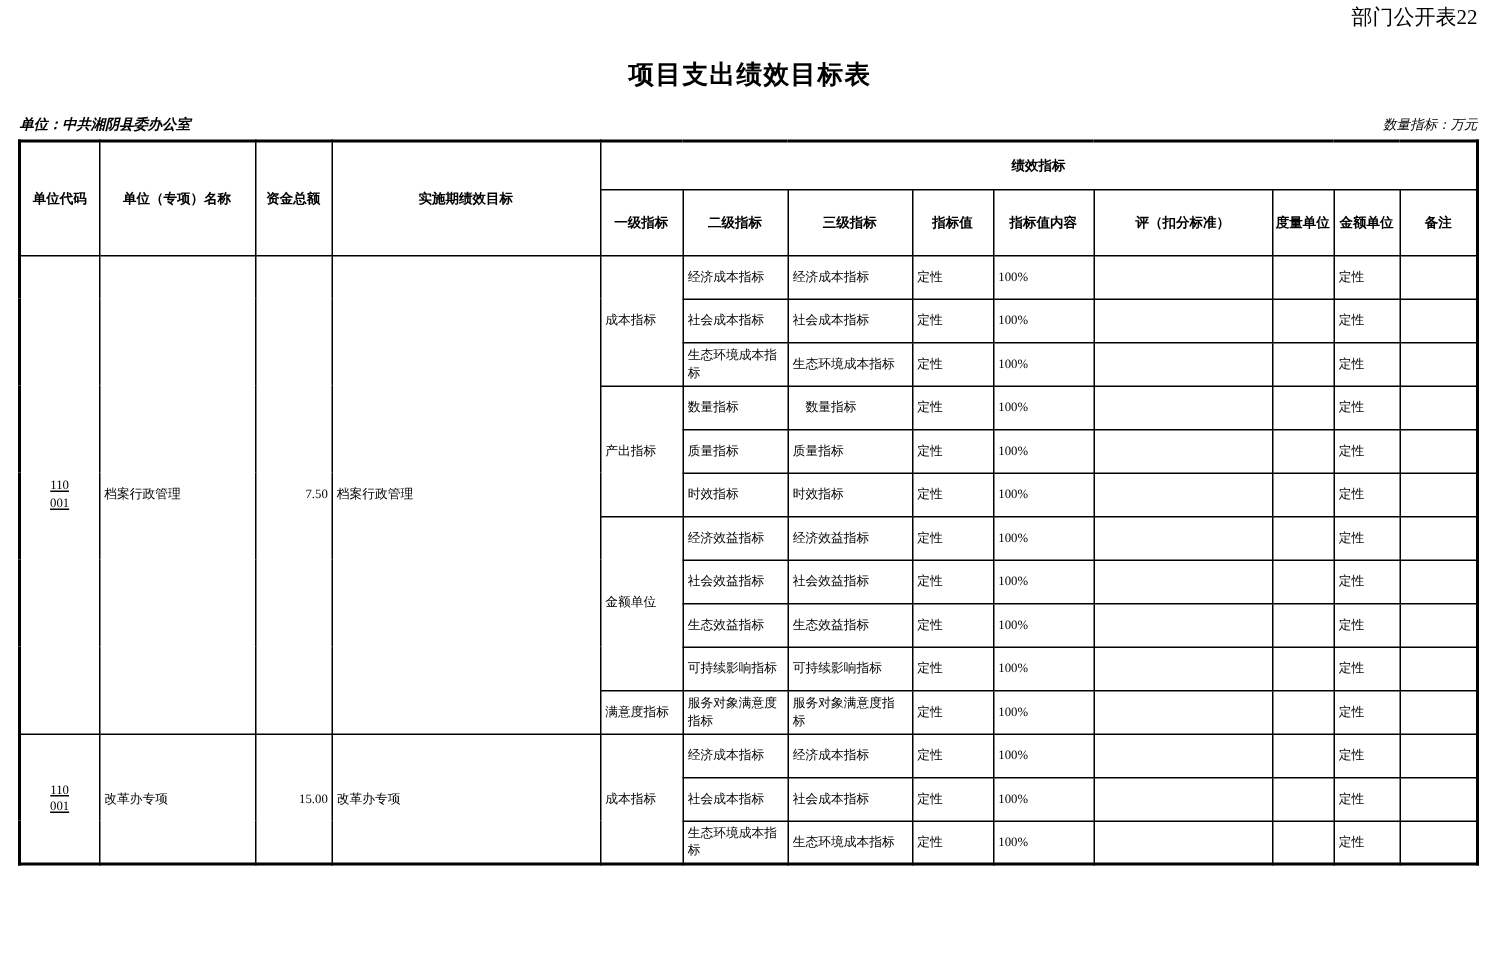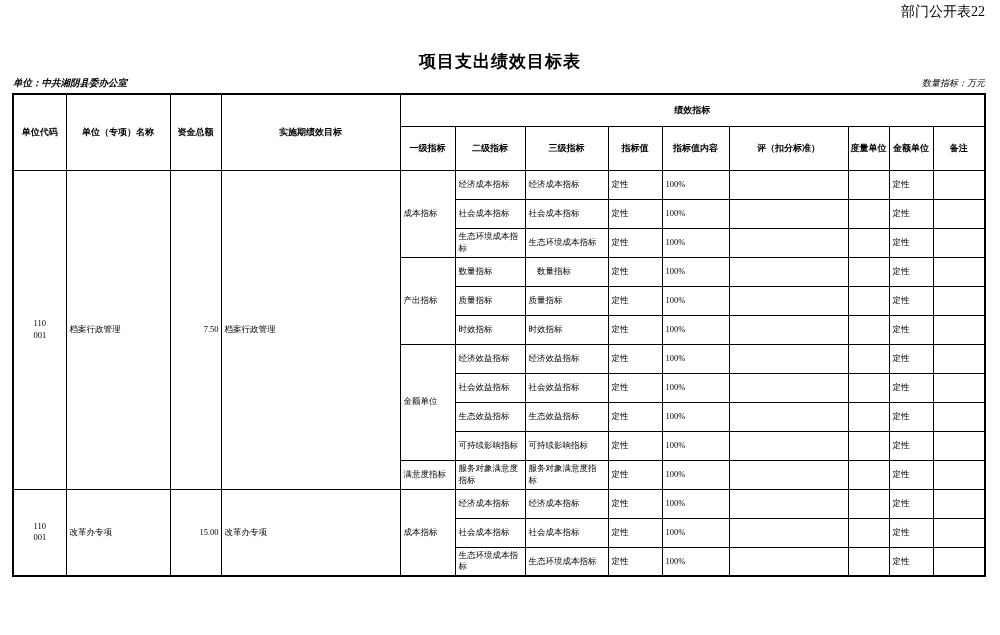--- a/index.html
+++ b/index.html
@@ -20,21 +20,20 @@
   }
   .title {
     position: absolute;
     top: 38px;
     left: 0;
     width: 1000px;
     text-align: center;
     font-size: 17px;
     font-weight: bold;
     letter-spacing: 1px;
-    margin-top: 12px;
   }
   .meta-row {
     position: absolute;
     top: 77px;
     left: 13px;
     right: 15px;
     display: flex;
     justify-content: space-between;
     align-items: flex-end;
     font-style: italic;
@@ -64,21 +63,21 @@
   }
   .perf td {
     font-size: 8.5px;
     font-weight: normal;
     text-align: left;
     padding: 1px 3px;
   }
   .perf thead tr.h1 { height: 32px; }
   .perf thead tr.h2 { height: 44px; }
   .perf tbody tr { height: 29px; }
-  .perf td.center { text-align: center; padding: 1px 18px; }
+  .perf td.center { text-align: center; padding: 1px 18px; text-decoration: underline; }
   .perf td.right  { text-align: right; padding-right: 2px; padding-left: 24px; }
 </style>
 </head>
 <body>
 
 <div class="doc-label">部门公开表22</div>
 
 <div class="title">项目支出绩效目标表</div>
 
 <div class="meta-row">

